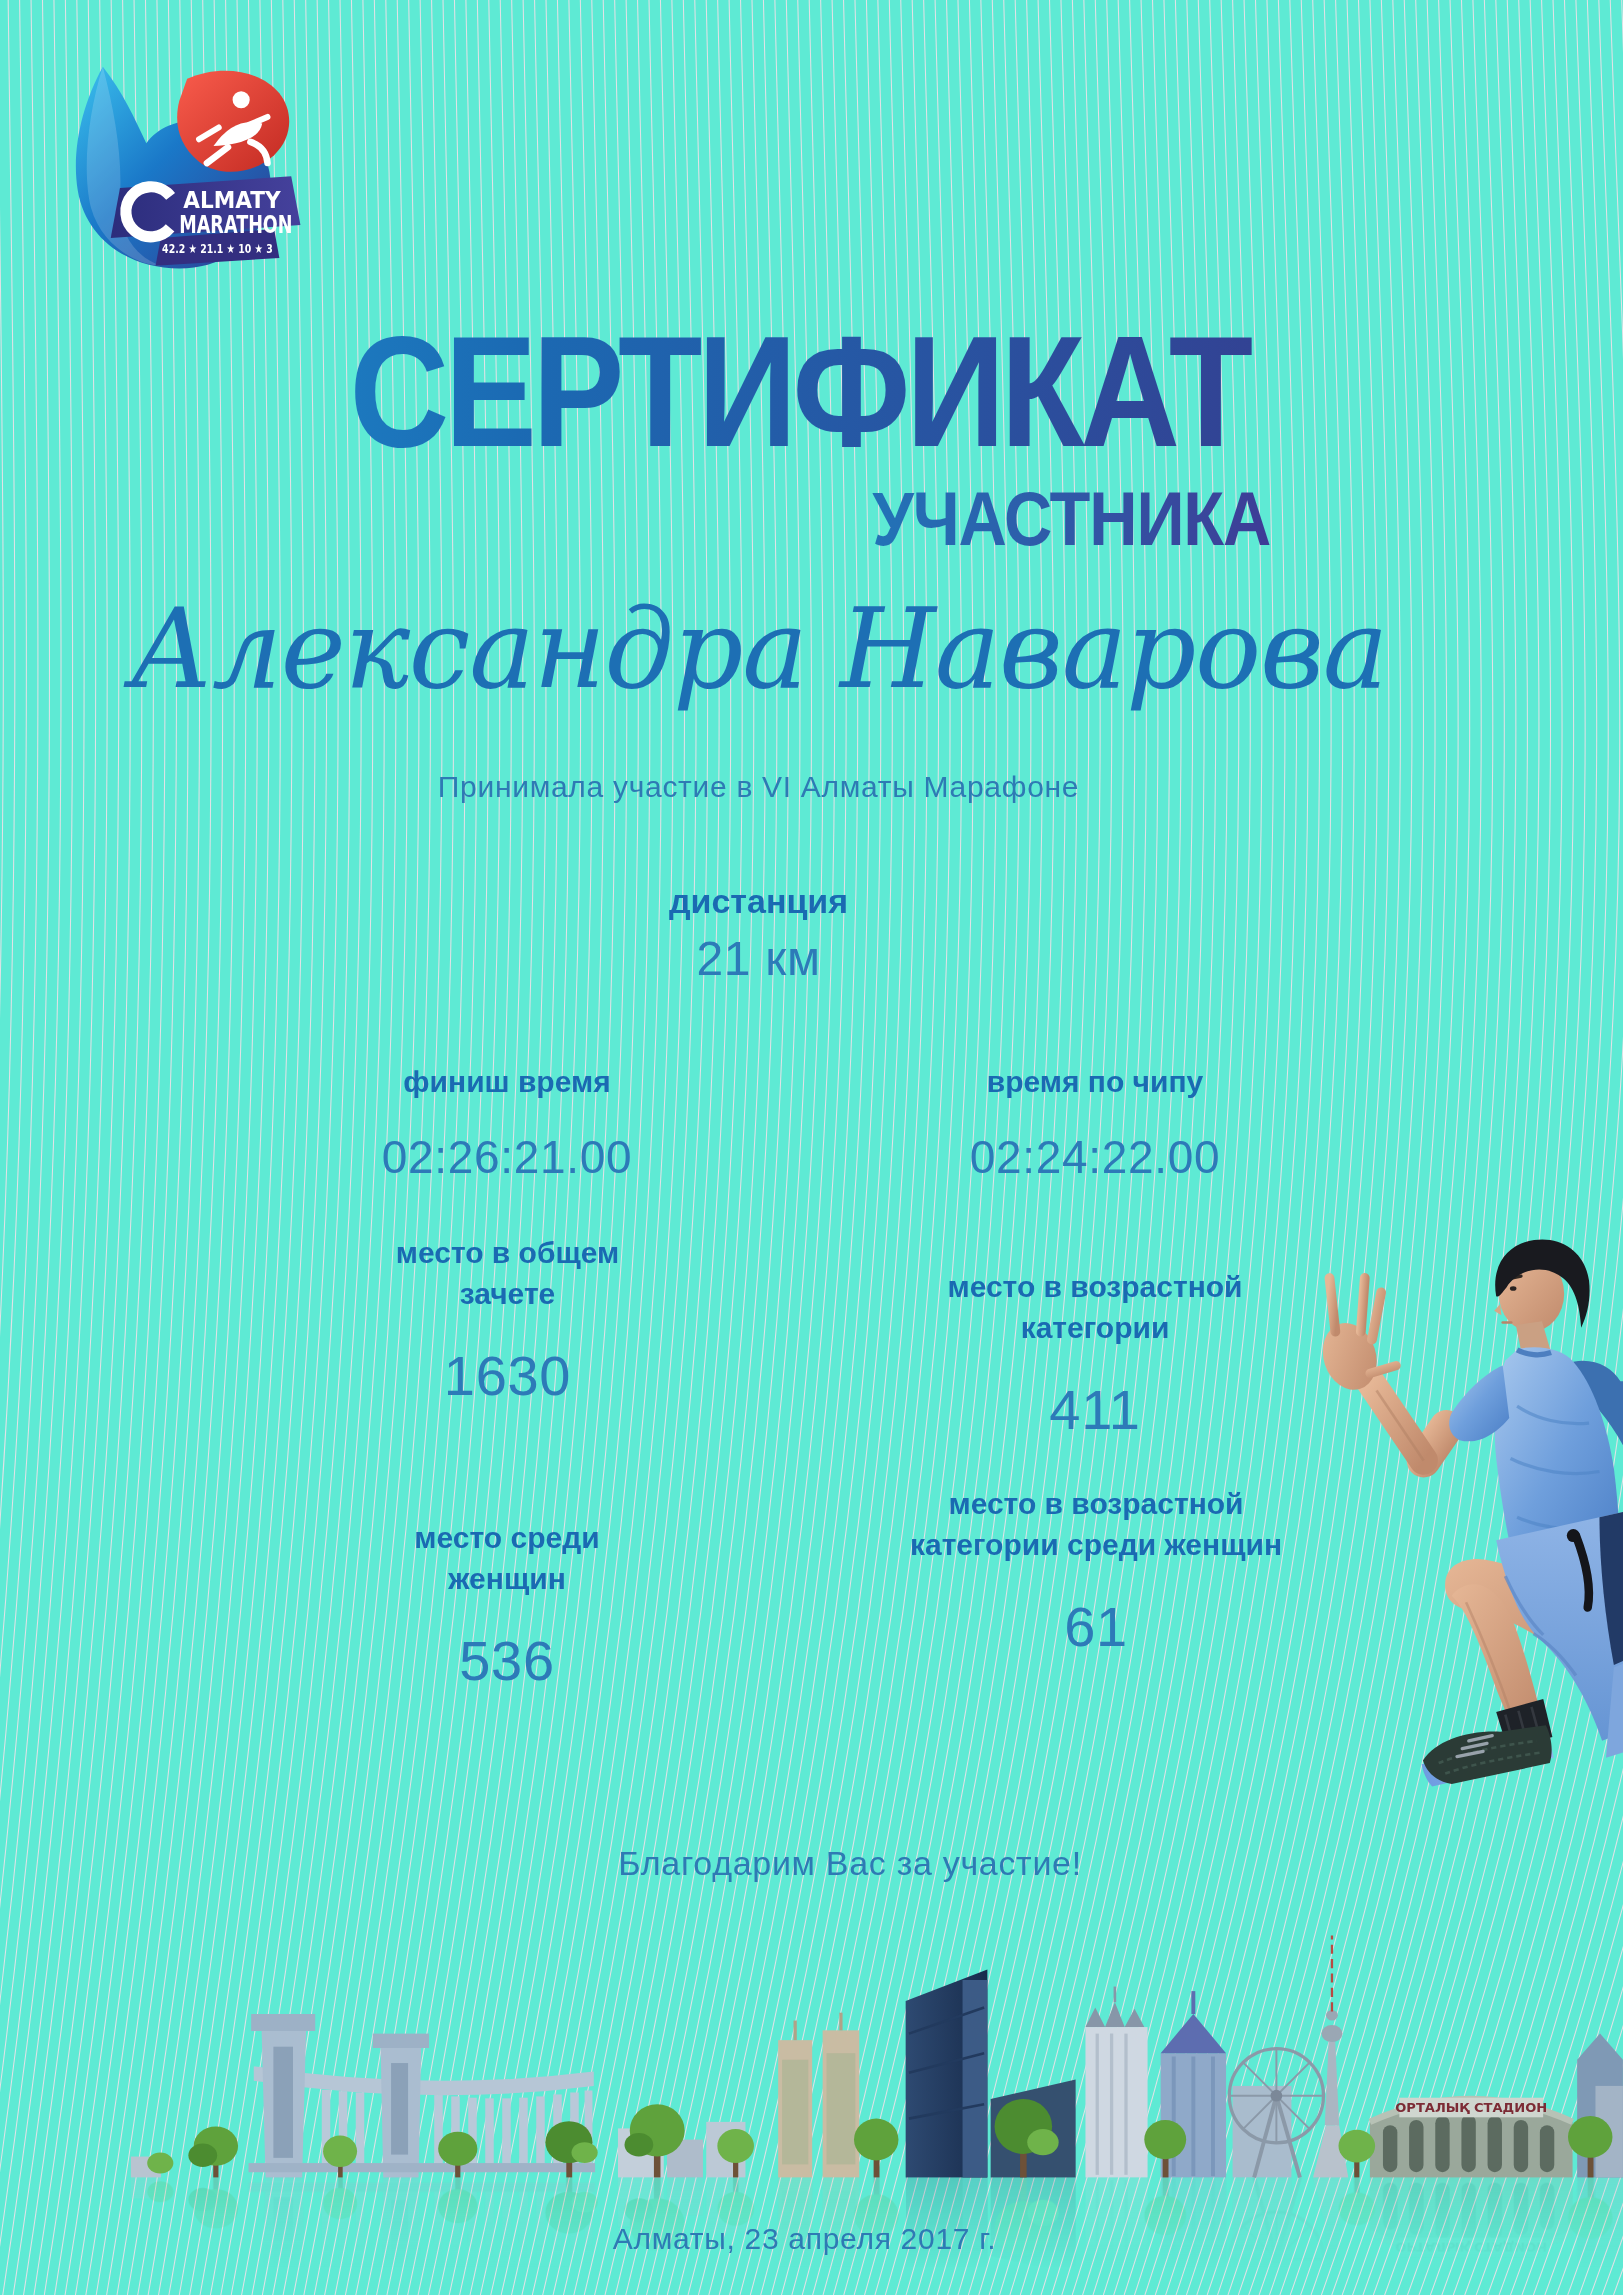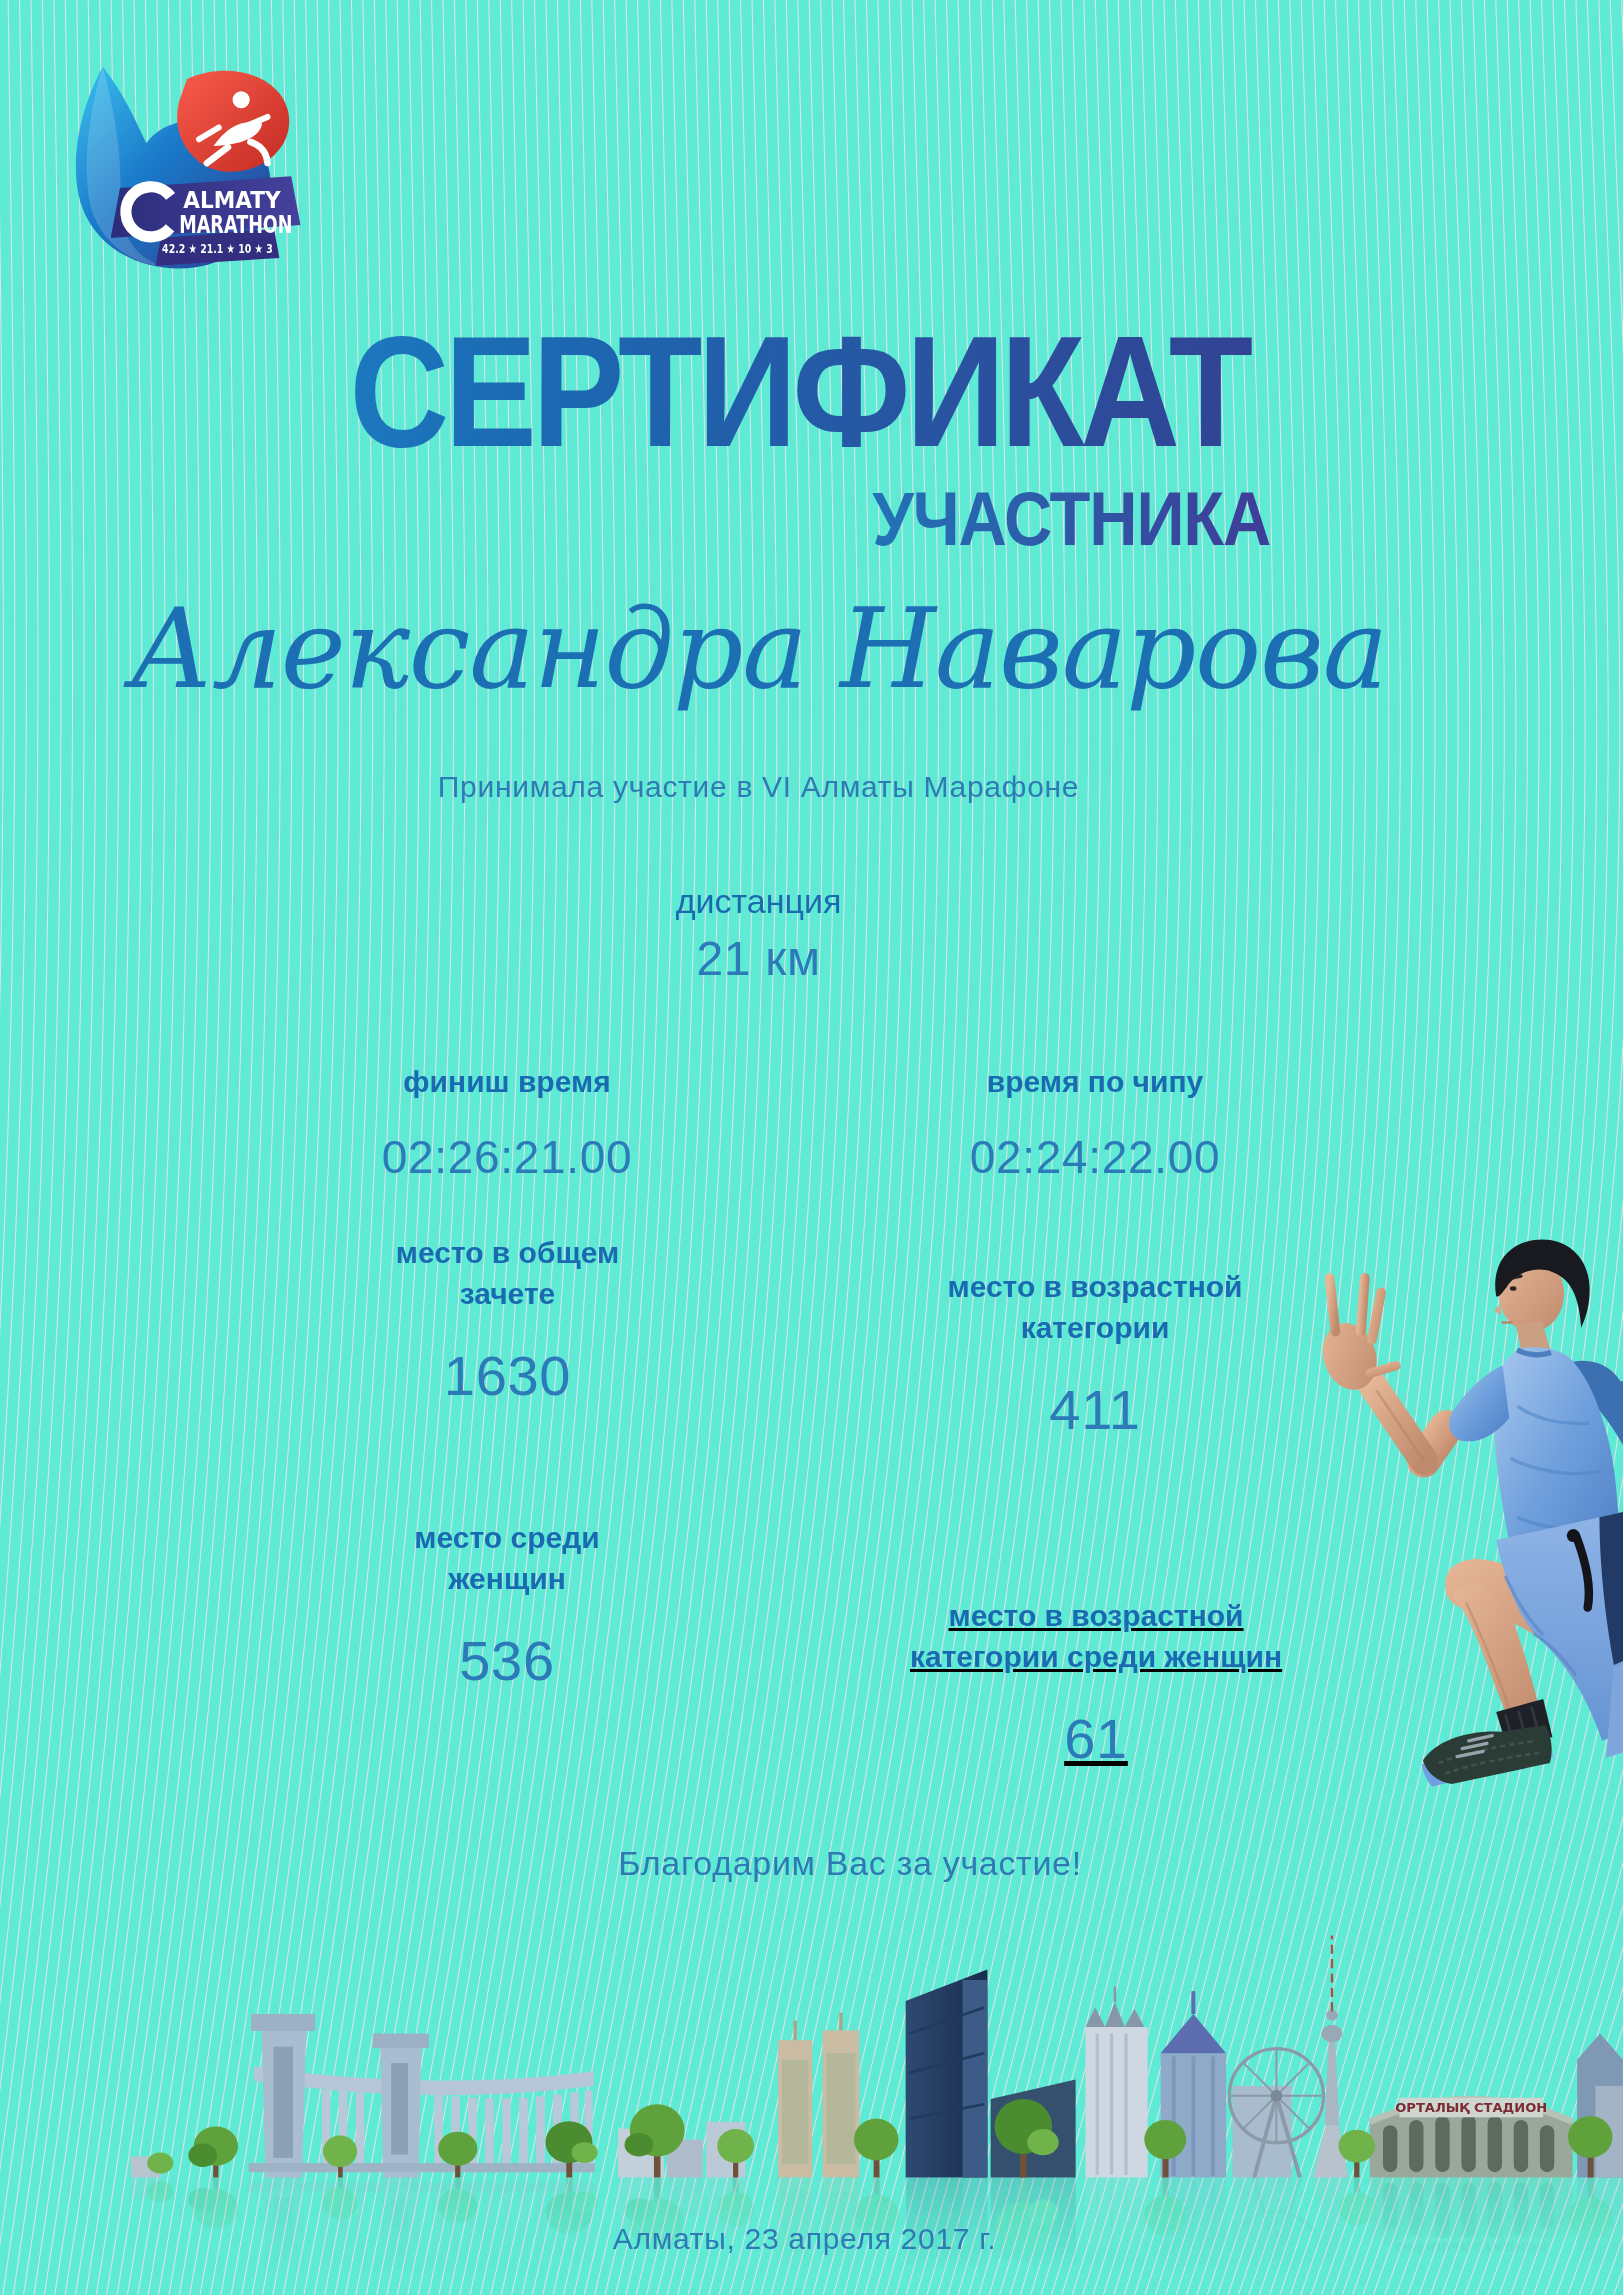--- a/index.html
+++ b/index.html
@@ -30,32 +30,32 @@
   }
   
   .center-col{left:0;width:1517px;text-align:center;}
   .name{
     top:583px;font-family:"DejaVu Serif","Liberation Serif",serif;
     font-style:italic;font-size:110px;line-height:1.2;color:#1d6fb4;
     letter-spacing:-1.3px;white-space:nowrap;
   }
   .partline{top:770px;font-size:30px;color:#2e7ab4;letter-spacing:0.7px;}
   
-  .dist-label{top:882px;font-size:34px;font-weight:normal;color:#1a6ab2;}
+  .dist-label{top:882px;font-size:34px;font-weight:bold;color:#1a6ab2;}
   .dist-value{top:931px;font-size:48px;color:#2d7ab8;letter-spacing:0.7px;}
   .stat{position:absolute;text-align:center;}
   .stat .lbl{font-size:30px;font-weight:bold;color:#1a6ab2;line-height:1.38;}
   .stat .val{font-size:56px;color:#2d7ab8;margin-top:29px;line-height:1.15;letter-spacing:0.7px;}
   .stat.time .val{font-size:46px;}
   .s1{left:252px;width:510px;top:1061px;}
   .s2{left:840px;width:510px;top:1061px;}
   .s3{left:370px;width:275px;top:1232px;}
   .s4{left:925px;width:340px;top:1266px;}
   .s5{left:396px;width:222px;top:1517px;}
-  .s6{left:880px;width:432px;top:1595px;text-decoration:underline;}
+  .s6{left:880px;width:432px;top:1483px;}
   
   .thanks{left:0;width:1700px;text-align:center;top:1844px;font-size:34px;color:#2e7ab4;letter-spacing:0.7px;}
   .skyline{left:0;top:1929px;width:1623px;height:340px;}
   .runner{left:1236px;top:1210px;width:387px;height:608px;}
   .footdate{left:0;width:1609px;text-align:center;top:2222px;font-size:30px;color:#2e7ab4;letter-spacing:0.7px;}
 </style>
 </head>
 <body>
 
 <div class="page">

